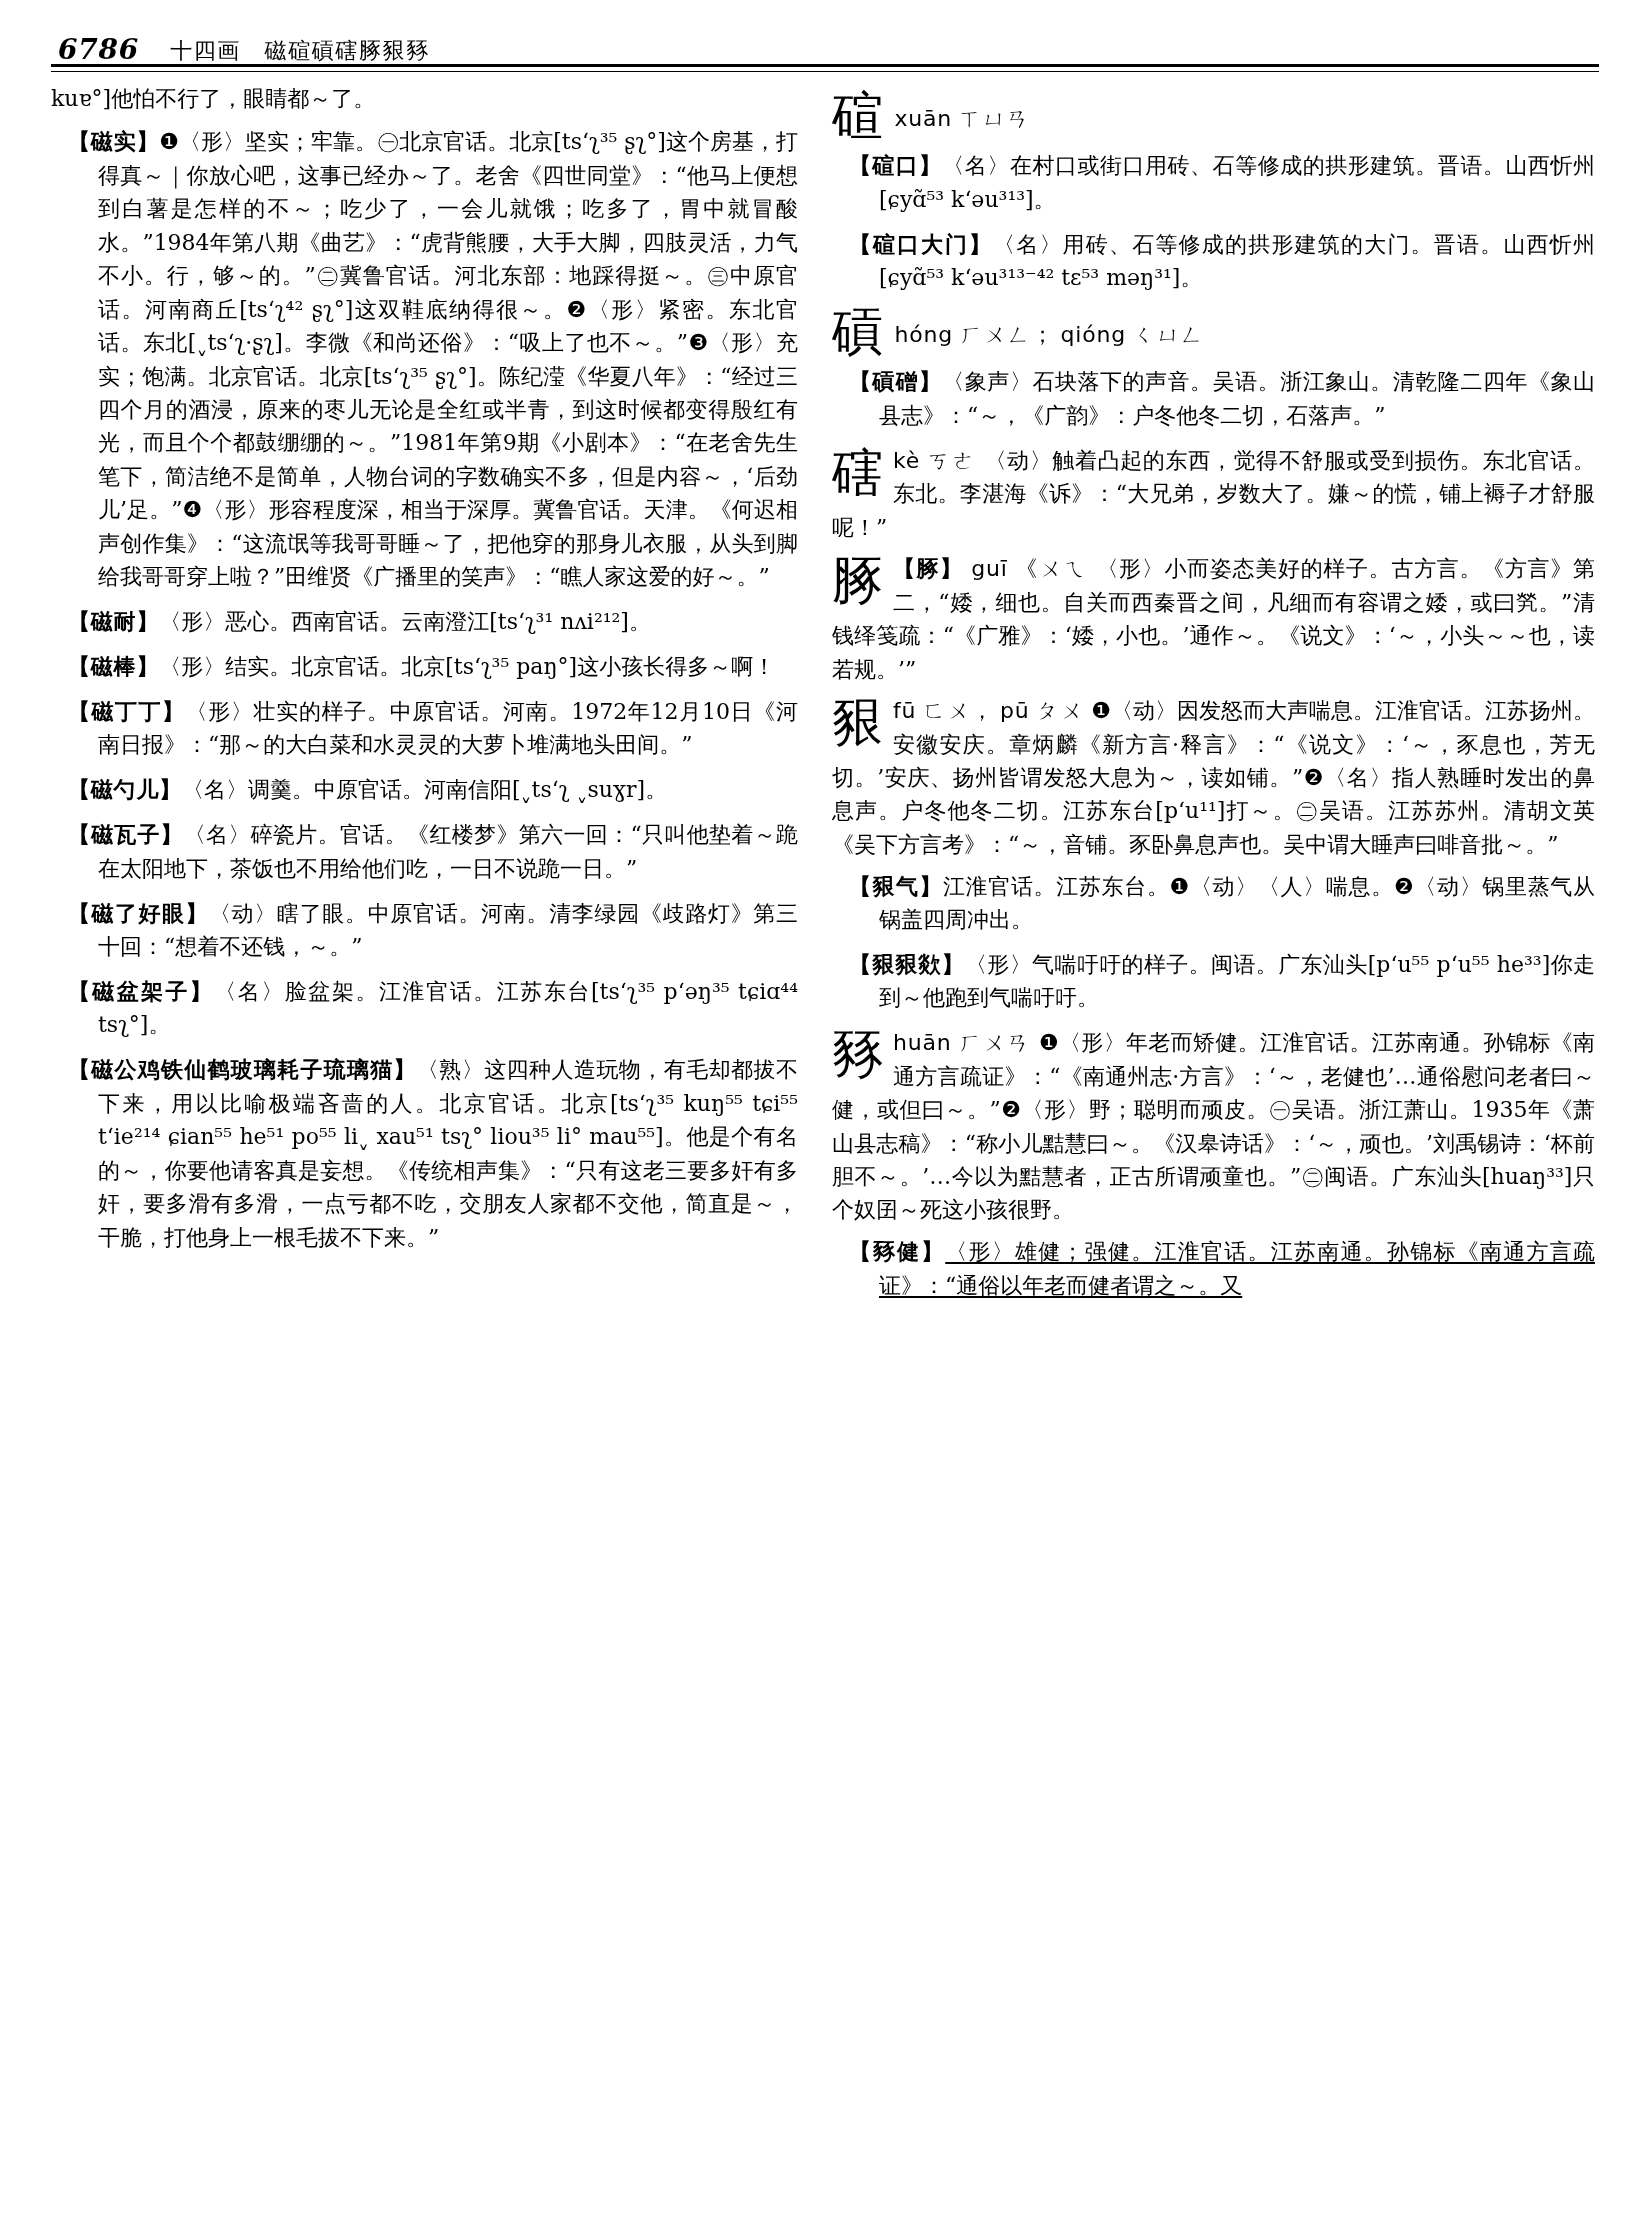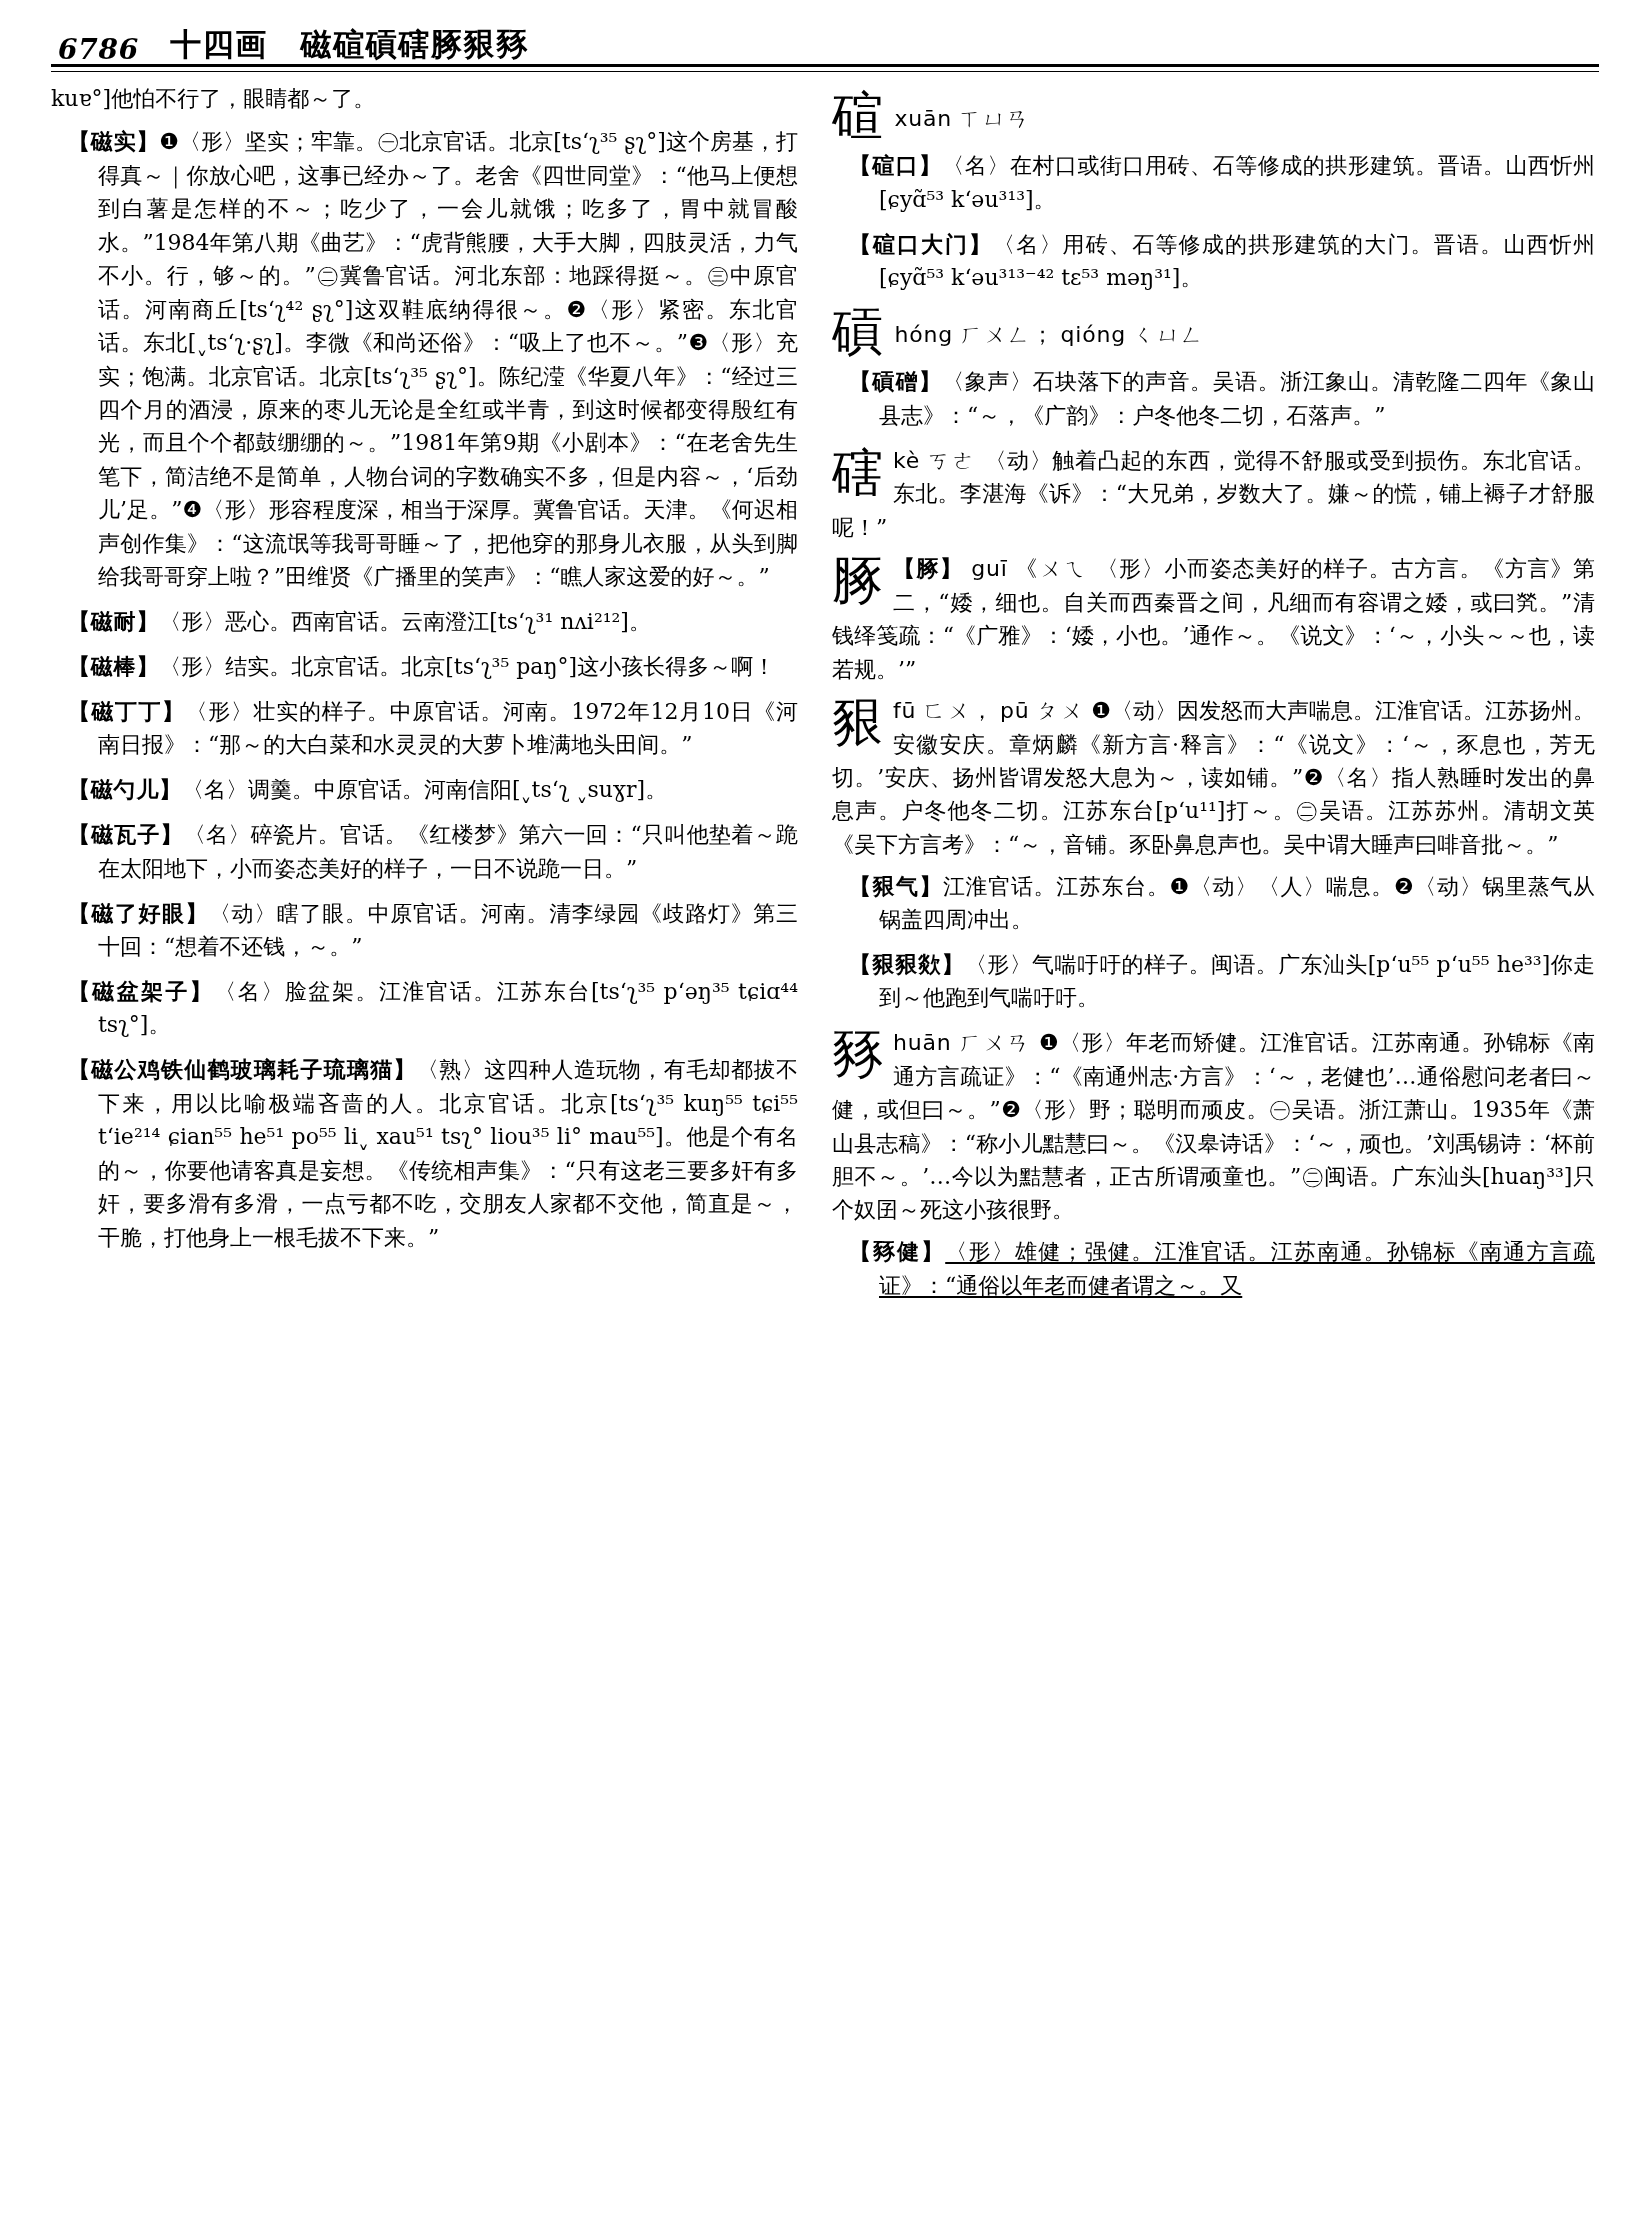--- a/index.html
+++ b/index.html
@@ -35,22 +35,22 @@
     gap: 31px;
   }
   .pagenum {
     font-size: 28px;
     font-weight: bold;
     font-style: italic;
     font-family: "DejaVu Serif", serif;
     letter-spacing: 0.8px;
   }
   .headword-line {
-    font-size: 31px;
-    font-weight: bold;
+    font-size: 22px;
+    font-weight: normal;
     letter-spacing: 1.6px;
   }
   .rule {
     position: absolute;
     top: 64px;
     left: 51px;
     right: 51px;
     border-top: 3.3px solid #000;
   }
   .rule2 {
@@ -177,21 +177,21 @@
 
       <div class="entry hang">
         <span class="hw">【磁丁丁】</span><span>〈形〉壮实的样子。中原官话。河南。1972年12月10日《河南日报》：“那～的大白菜和水灵灵的大萝卜堆满地头田间。”</span>
       </div>
 
       <div class="entry hang">
         <span class="hw">【磁勺儿】</span><span>〈名〉调羹。中原官话。河南信阳[ˬtsʻʅ ˬsuɣr]。</span>
       </div>
 
       <div class="entry hang">
-        <span class="hw">【磁瓦子】</span><span>〈名〉碎瓷片。官话。《红楼梦》第六一回：“只叫他垫着～跪在太阳地下，小而姿态美好的样子，一日不说跪一日。”</span>
+        <span class="hw">【磁瓦子】</span><span>〈名〉碎瓷片。官话。《红楼梦》第六一回：“只叫他垫着～跪在太阳地下，茶饭也不用给他们吃，一日不说跪一日。”</span>
       </div>
 
       <div class="entry hang">
         <span class="hw">【磁了好眼】</span><span>〈动〉瞎了眼。中原官话。河南。清李绿园《歧路灯》第三十回：“想着不还钱，～。”</span>
       </div>
 
       <div class="entry hang">
         <span class="hw">【磁盆架子】</span><span>〈名〉脸盆架。江淮官话。江苏东台[tsʻʅ³⁵ pʻəŋ³⁵ tɕiɑ⁴⁴ tsʅ°]。</span>
       </div>
 

